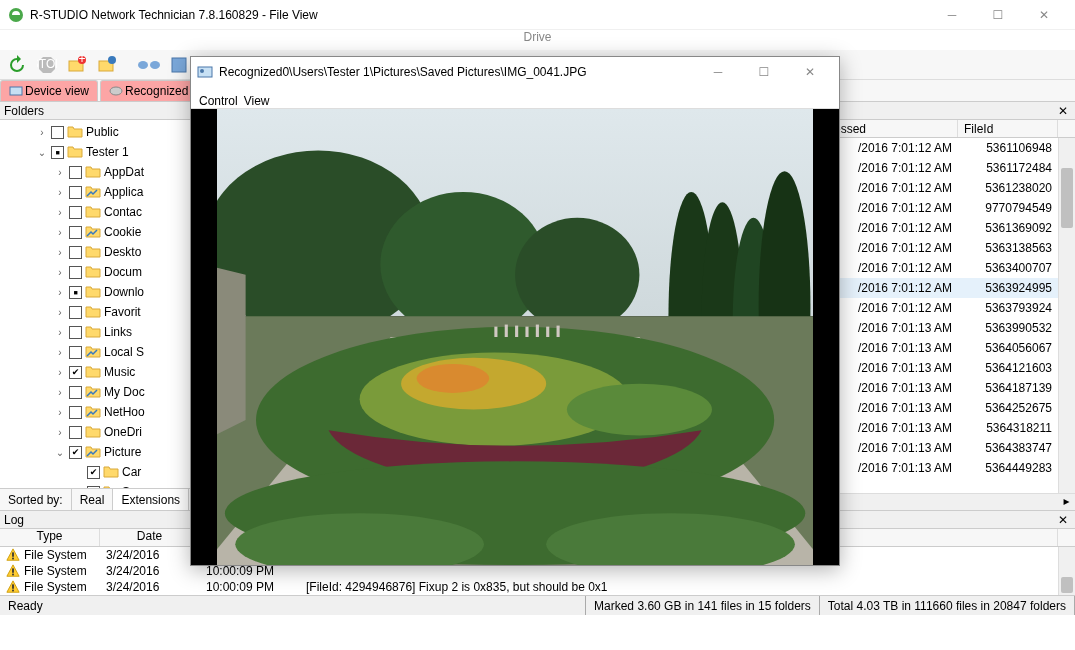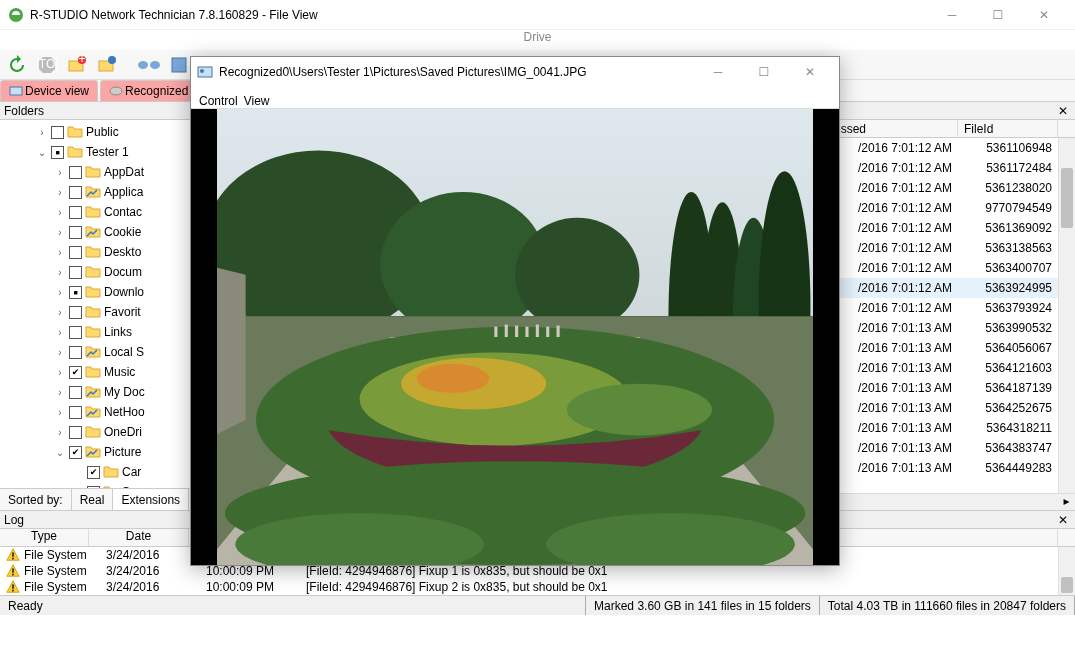--- a/index.html
+++ b/index.html
@@ -415,21 +415,21 @@
     </div>
   </div>
 </div>
 
 <div class="log">
   <div class="panel-header">
     <span>Log</span>
     <span class="xbtn">✕</span>
   </div>
   <div class="log-header">
-    <div class="col" style="width:89px">Type</div>
+    <div class="col" style="width:100px">Type</div>
     <div class="col" style="width:100px">Date</div>
     <div class="col" style="width:100px">Time</div>
     <div class="col" style="flex:1">Text</div>
     <div style="width:17px"></div>
   </div>
   <div style="display:flex">
     <div id="logbody" style="flex:1">
         <div class="log-row">
           <div class="col" style="width:100px;display:flex;gap:4px;align-items:center">
             <svg class="warn-ico" viewBox="0 0 16 16">
@@ -447,21 +447,20 @@
           <div class="col" style="width:100px;display:flex;gap:4px;align-items:center">
             <svg class="warn-ico" viewBox="0 0 16 16">
               <path d="M8 1l7 13H1z" fill="#ffcc33" stroke="#cc9900"></path>
               <rect x="7" y="5" width="2" height="5" fill="#333"></rect>
               <rect x="7" y="11" width="2" height="2" fill="#333"></rect>
             </svg>
             <span>File System</span>
           </div>
           <div class="col" style="width:100px">3/24/2016</div>
           <div class="col" style="width:100px">10:00:09 PM</div>
-          <div class="col" style="flex:1">[FileId: 4294946876] Fixup 1 is 0x835, but should be 0x1</div>
         </div>
         <div class="log-row">
           <div class="col" style="width:100px;display:flex;gap:4px;align-items:center">
             <svg class="warn-ico" viewBox="0 0 16 16">
               <path d="M8 1l7 13H1z" fill="#ffcc33" stroke="#cc9900"></path>
               <rect x="7" y="5" width="2" height="5" fill="#333"></rect>
               <rect x="7" y="11" width="2" height="2" fill="#333"></rect>
             </svg>
             <span>File System</span>
           </div>

